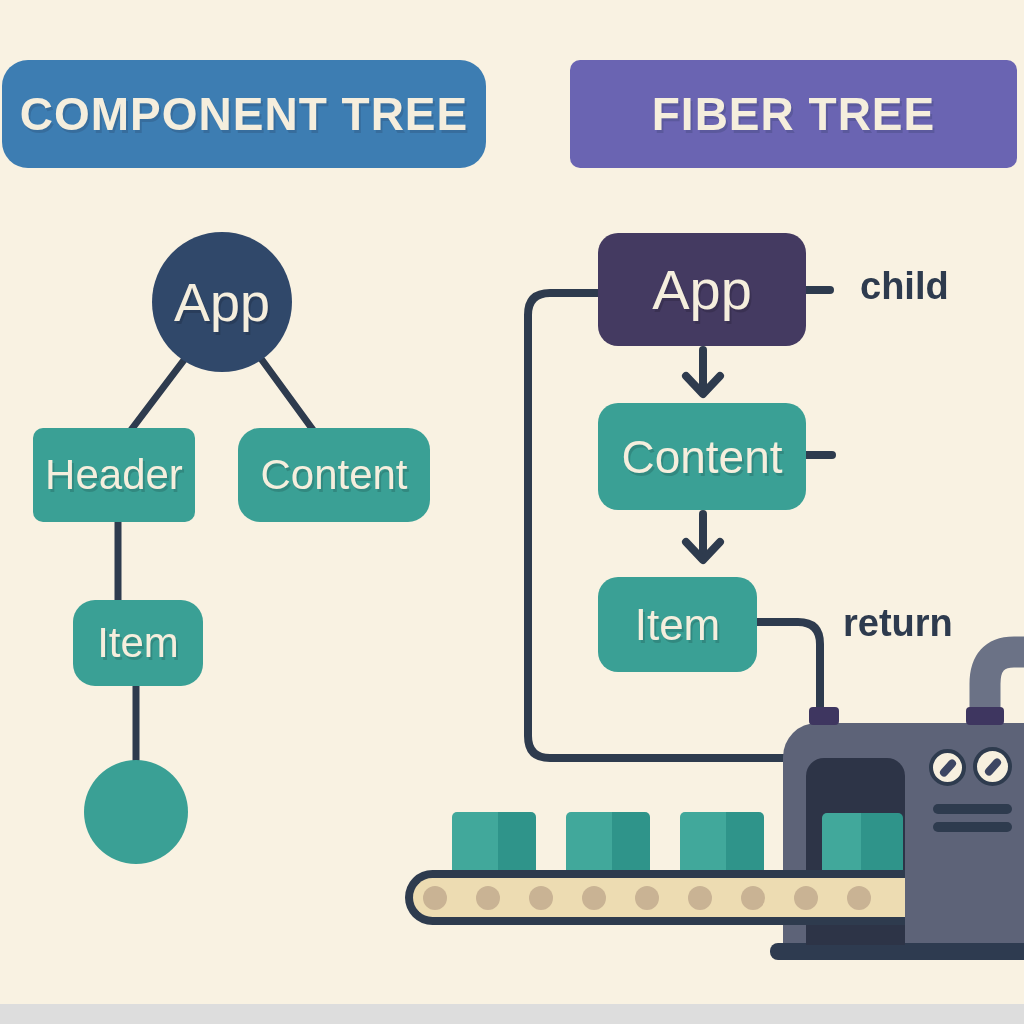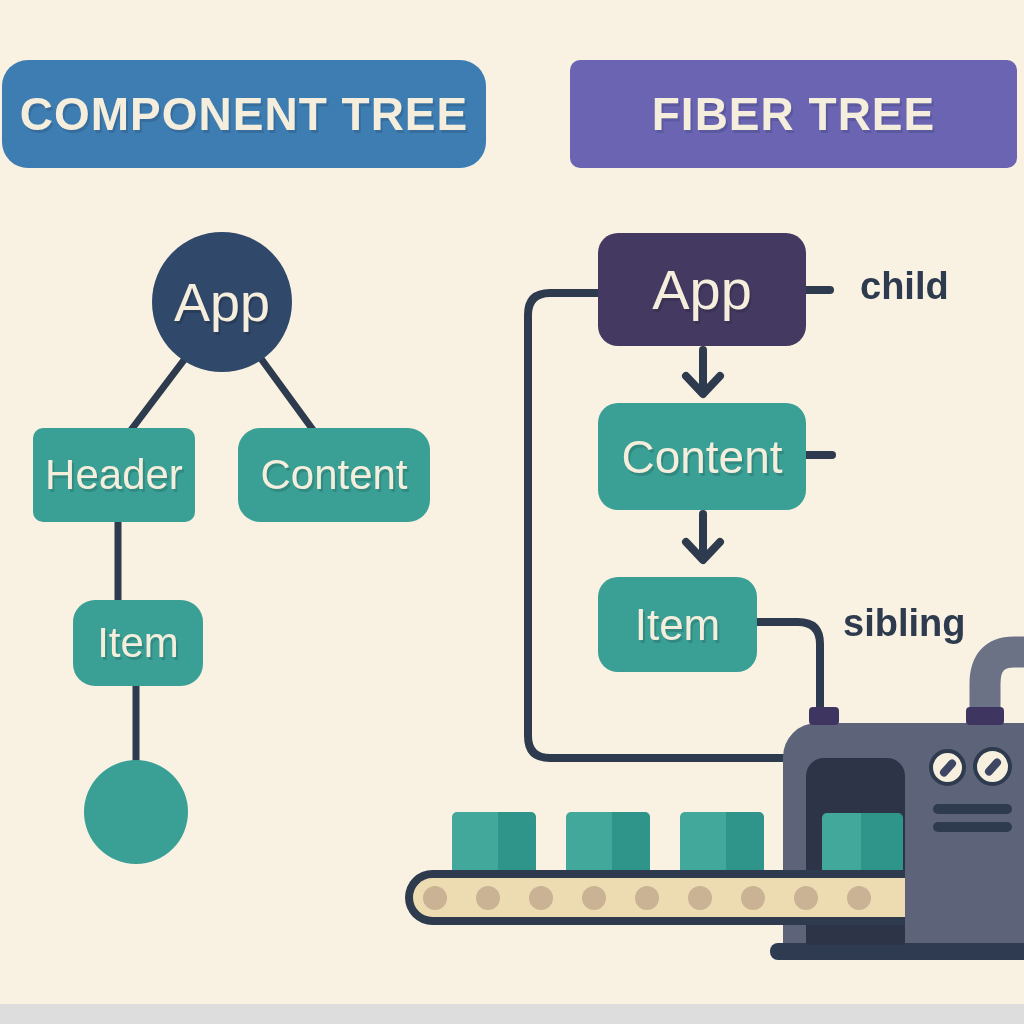--- a/index.html
+++ b/index.html
@@ -129,21 +129,21 @@
     <span>App</span>
   </div>
   <div class="abs node fiber-content">
     <span>Content</span>
   </div>
   <div class="abs node fiber-item">
     <span>Item</span>
   </div>
 
   <div class="abs pointer-label label-child">child</div>
-  <div class="abs pointer-label label-return">sibling</div>
+  <div class="abs pointer-label label-return">return</div>
 
   <div class="abs machine-body"></div>
   <div class="abs connector connector-left"></div>
   <div class="abs connector connector-right"></div>
   <div class="abs tunnel"></div>
   <div class="abs crate-tunnel"></div>
   <div class="abs eye eye-left">
     <div class="eye-slash"></div>
   </div>
   <div class="abs eye eye-right">

